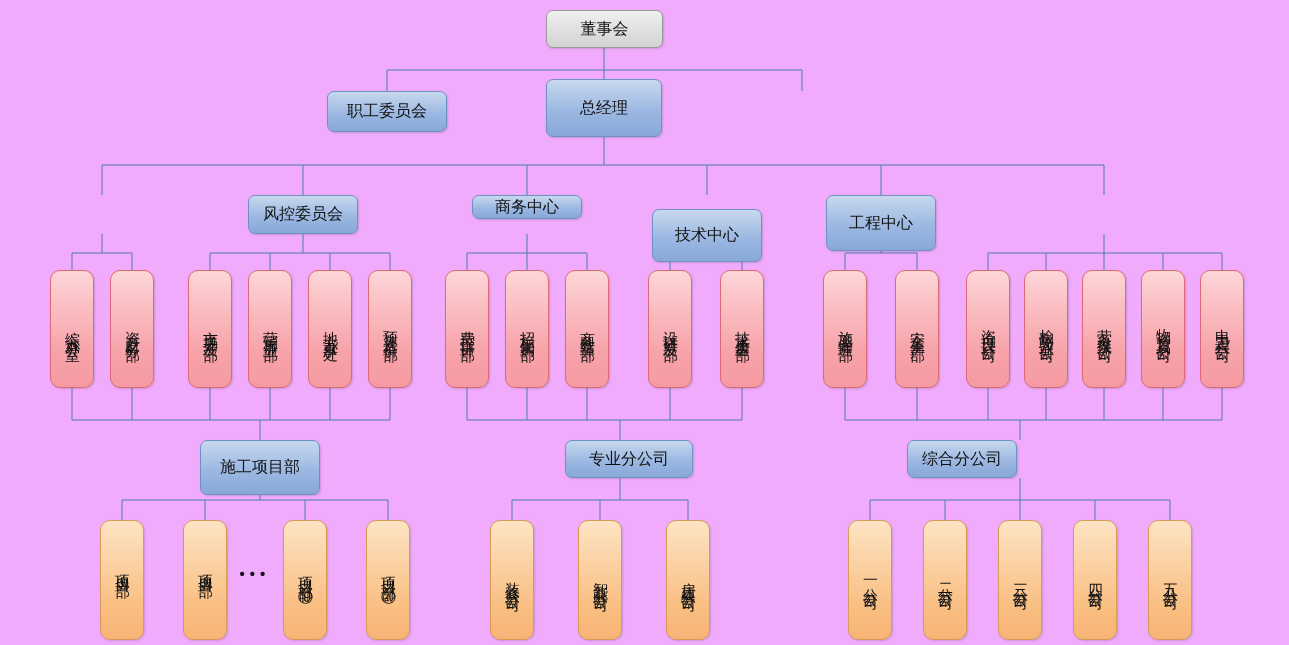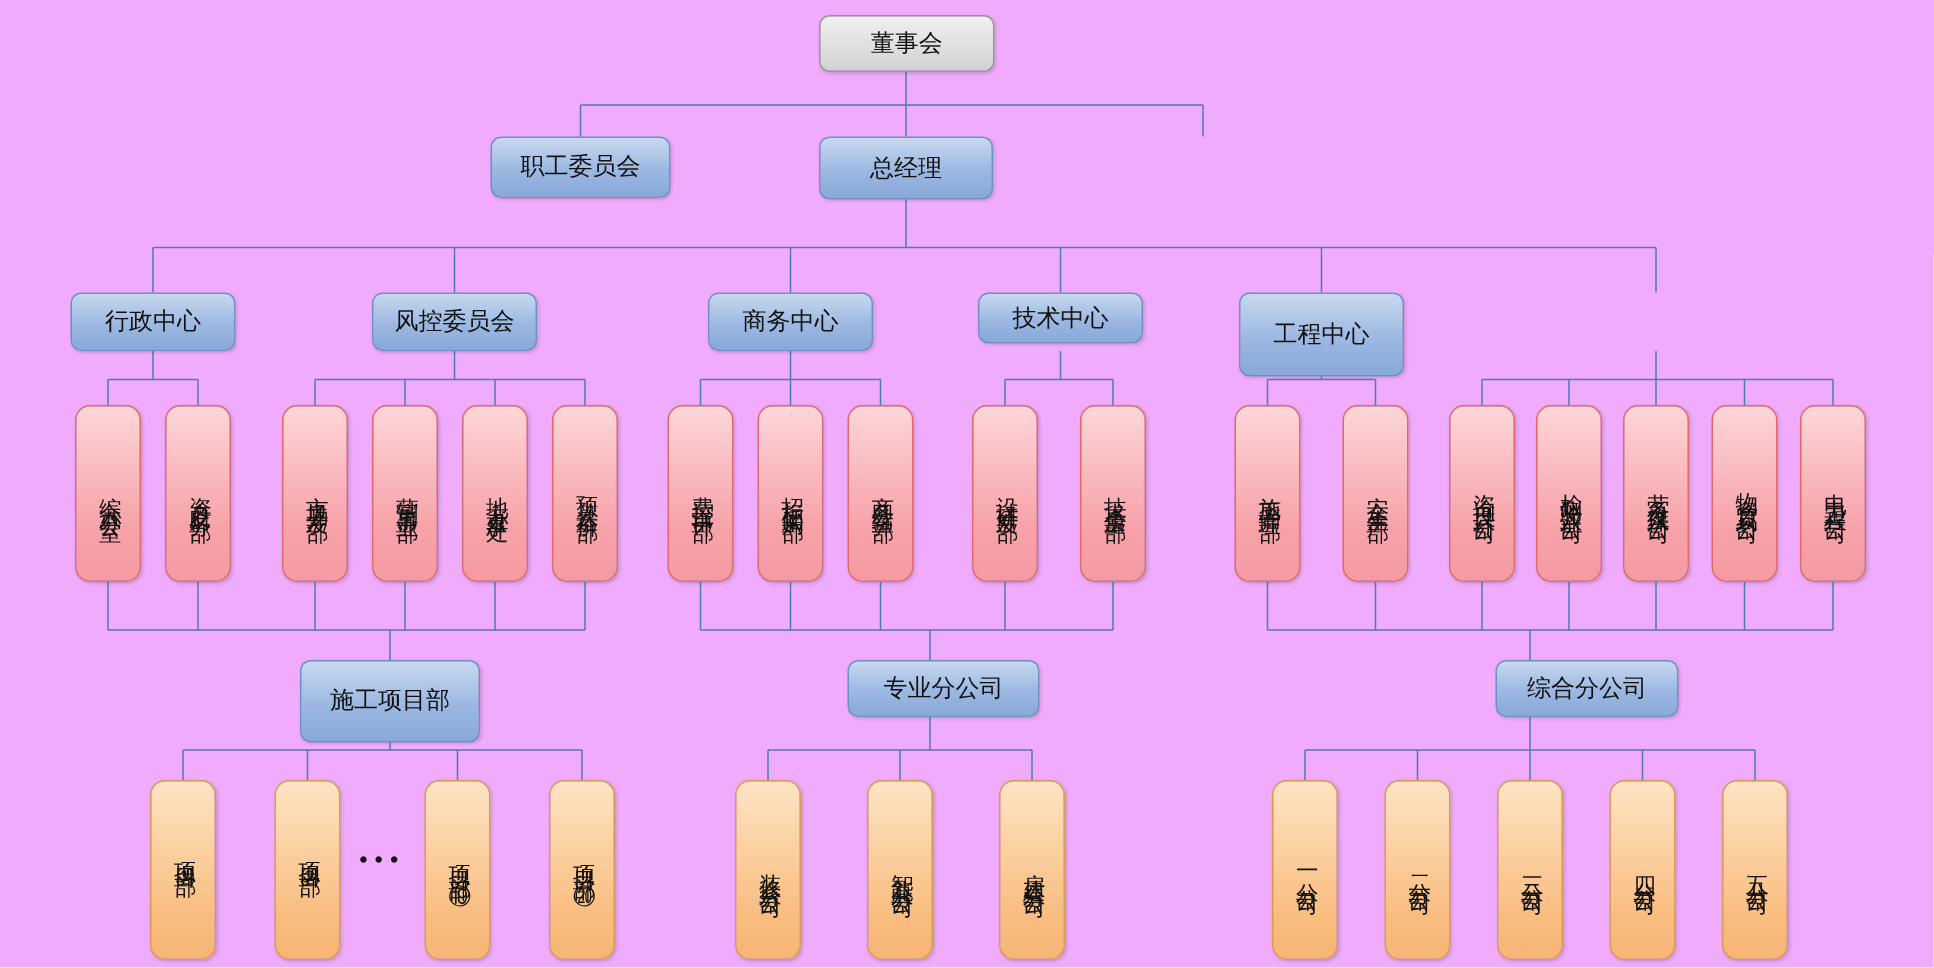--- a/index.html
+++ b/index.html
@@ -35,26 +35,25 @@
     <path d="M467 388 V420 M527 388 V420 M587 388 V420 M670 388 V420 M742 388 V420 M467 420 H742 M620 420 V440"></path>
     <path d="M845 388 V420 M917 388 V420 M988 388 V420 M1046 388 V420 M1104 388 V420 M1163 388 V420 M1222 388 V420 M845 420 H1222 M1020 420 V440"></path>
     <path d="M260 478 V500 M122 500 H388 M122 500 V520 M205 500 V520 M305 500 V520 M388 500 V520"></path>
     <path d="M620 478 V500 M512 500 H688 M512 500 V520 M600 500 V520 M688 500 V520"></path>
     <path d="M1020 478 V500 M870 500 H1170 M870 500 V520 M945 500 V520 M1020 500 V520 M1095 500 V520 M1170 500 V520"></path>
   </svg>
 
   <div class="node hbox gray" style="left:546px;top:10px;width:117px;height:38px">董事会</div>
 
   <div class="node hbox blue" style="left:327px;top:91px;width:120px;height:41px">职工委员会</div>
-  <div class="node hbox blue" style="left:546px;top:91px;width:116px;height:42px">总经理</div>
+  <div class="node hbox blue" style="left:546px;top:79px;width:116px;height:58px">总经理</div>
 
-  <div class="node hbox blue" style="left:47px;top:195px;width:110px;height:39px">行政中心</div>
   <div class="node hbox blue" style="left:248px;top:195px;width:110px;height:39px">风控委员会</div>
-  <div class="node hbox blue" style="left:472px;top:195px;width:110px;height:39px">商务中心</div>
-  <div class="node hbox blue" style="left:652px;top:195px;width:110px;height:34px">技术中心</div>
+  <div class="node hbox blue" style="left:472px;top:195px;width:110px;height:24px">商务中心</div>
+  <div class="node hbox blue" style="left:652px;top:209px;width:110px;height:53px">技术中心</div>
   <div class="node hbox blue" style="left:826px;top:195px;width:110px;height:56px">工程中心</div>
 
   <div class="node vbox pink" style="left:50px;top:270px;width:44px;height:118px">综合办公室</div>
   <div class="node vbox pink" style="left:110px;top:270px;width:44px;height:118px">资产财务部</div>
   <div class="node vbox pink" style="left:188px;top:270px;width:44px;height:118px">市场开发部</div>
   <div class="node vbox pink" style="left:248px;top:270px;width:44px;height:118px">营销事业部</div>
   <div class="node vbox pink" style="left:308px;top:270px;width:44px;height:118px">地方办事处</div>
   <div class="node vbox pink" style="left:368px;top:270px;width:44px;height:118px">预算造价部</div>
   <div class="node vbox pink" style="left:445px;top:270px;width:44px;height:118px">费控审计部</div>
   <div class="node vbox pink" style="left:505px;top:270px;width:44px;height:118px">招标采购部</div>
@@ -64,21 +63,21 @@
   <div class="node vbox pink" style="left:823px;top:270px;width:44px;height:118px">施工管理部</div>
   <div class="node vbox pink" style="left:895px;top:270px;width:44px;height:118px">安全生产部</div>
   <div class="node vbox pink" style="left:966px;top:270px;width:44px;height:118px">咨询设计公司</div>
   <div class="node vbox pink" style="left:1024px;top:270px;width:44px;height:118px">检测验证公司</div>
   <div class="node vbox pink" style="left:1082px;top:270px;width:44px;height:118px">劳务维保公司</div>
   <div class="node vbox pink" style="left:1141px;top:270px;width:44px;height:118px">物资贸易公司</div>
   <div class="node vbox pink" style="left:1200px;top:270px;width:44px;height:118px">电力工程公司</div>
 
   <div class="node hbox blue" style="left:200px;top:440px;width:120px;height:55px">施工项目部</div>
   <div class="node hbox blue" style="left:565px;top:440px;width:128px;height:38px">专业分公司</div>
-  <div class="node hbox blue" style="left:997px;top:440px;width:122px;height:38px">综合分公司</div>
+  <div class="node hbox blue" style="left:907px;top:440px;width:110px;height:38px">综合分公司</div>
 
   <div class="node vbox orange" style="left:100px;top:520px;width:44px;height:120px">项目部①</div>
   <div class="node vbox orange" style="left:183px;top:520px;width:44px;height:120px">项目部②</div>
   <div class="dots" style="left:227px;top:565px;width:56px;">•••</div>
   <div class="node vbox orange" style="left:283px;top:520px;width:44px;height:120px">项目部⑲</div>
   <div class="node vbox orange" style="left:366px;top:520px;width:44px;height:120px">项目部⑳</div>
 
   <div class="node vbox orange" style="left:490px;top:520px;width:44px;height:120px">装修分公司</div>
   <div class="node vbox orange" style="left:578px;top:520px;width:44px;height:120px">智能分公司</div>
   <div class="node vbox orange" style="left:666px;top:520px;width:44px;height:120px">房建分公司</div>

